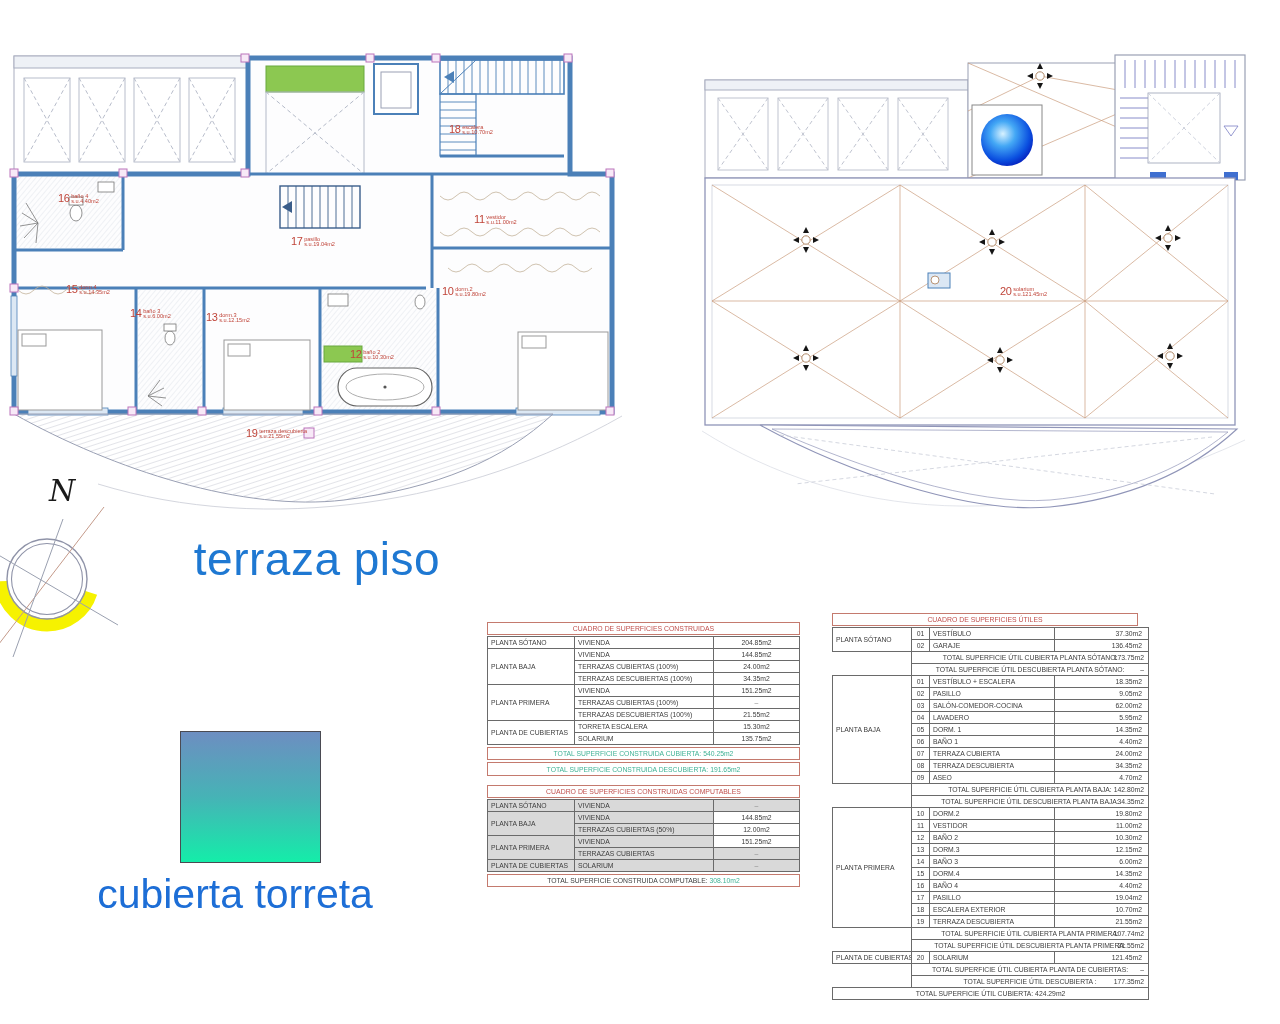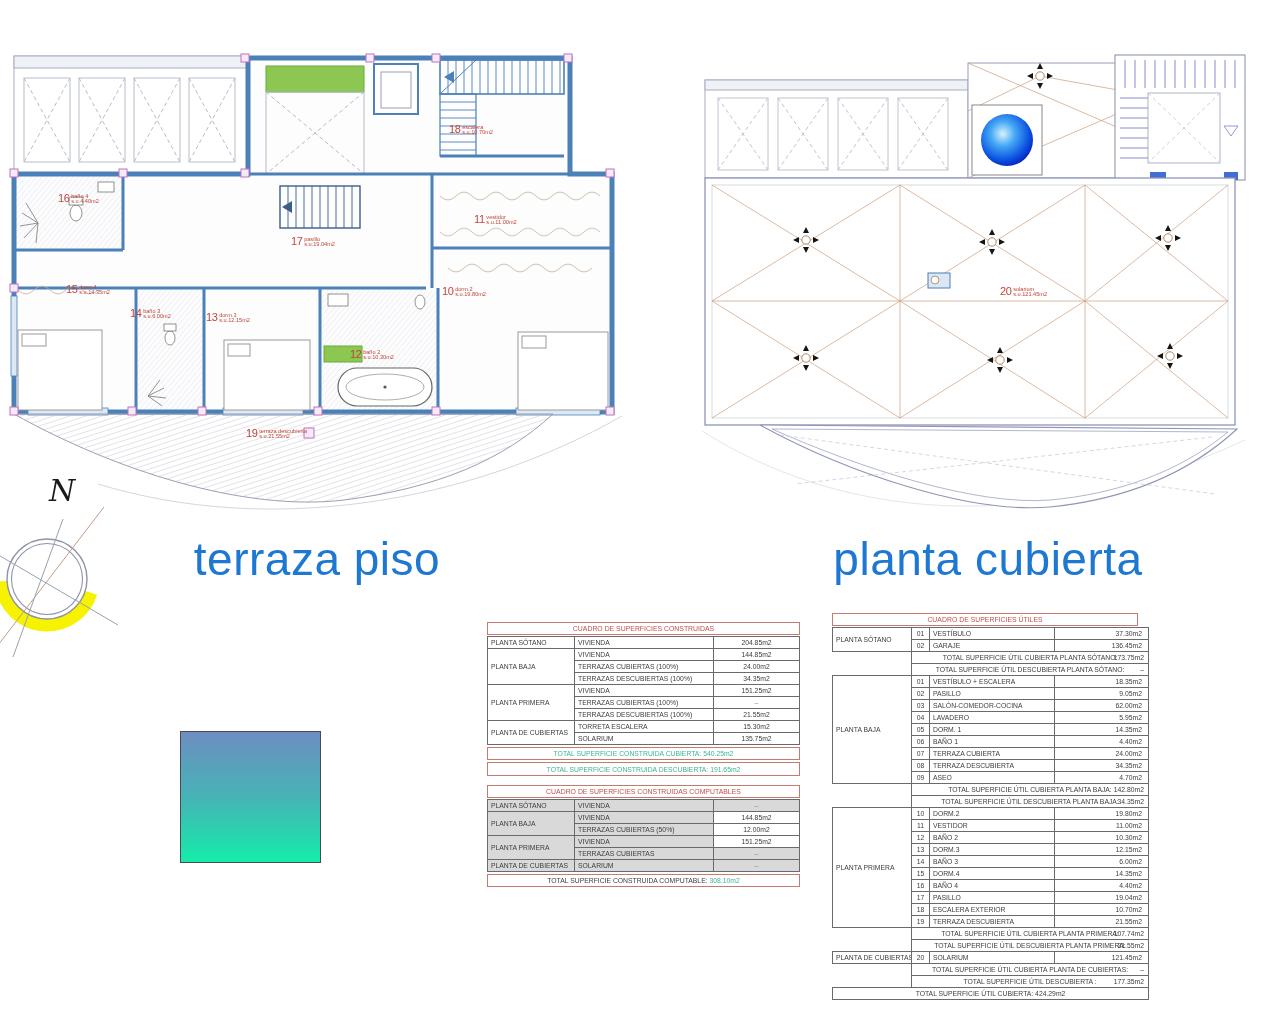--- a/index.html
+++ b/index.html
@@ -268,23 +268,23 @@
     <circle cx="47" cy="124" r="46" fill="none" stroke="#f6f200" stroke-width="13" stroke-dasharray="128 162" stroke-dashoffset="-14"></circle>
     <circle cx="47" cy="124" r="40" fill="none" stroke="#8f93a8" stroke-width="1.4"></circle>
     <circle cx="47" cy="124" r="35.5" fill="none" stroke="#8f93a8" stroke-width="1.1"></circle>
     <path d="M104,52L-8,198" stroke="#c49a8a" stroke-width="1" fill="none"></path>
     <path d="M-5,98L118,170" stroke="#9aa0b0" stroke-width="1" fill="none"></path>
     <path d="M63,64L13,202" stroke="#9aa0b0" stroke-width="1" fill="none"></path>
     <text x="62" y="46" text-anchor="middle" font-family="DejaVu Serif, serif" font-style="italic" font-size="30" fill="#1a1a1a">N</text>
   </svg>
 
   <div class="plan-title" style="left:167px;top:532px;width:300px;">terraza piso</div>
-  <div class="plan-title" style="left:818px;top:532px;width:340px;">planta cubierta</div>
 
   <div id="legend-square"></div>
+  <div class="legend-title" style="left:85px;top:871px;width:300px;">cubierta torreta</div>
 
   <div class="room-label" style="left:58px;top:193px;">
     <span class="rnum">16</span>
     <span class="rtxt">
         <span>baño 4</span>
         <span>s.u.4.40m2</span>
       </span>
   </div>
   <div class="room-label" style="left:66px;top:284px;">
     <span class="rnum">15</span>

